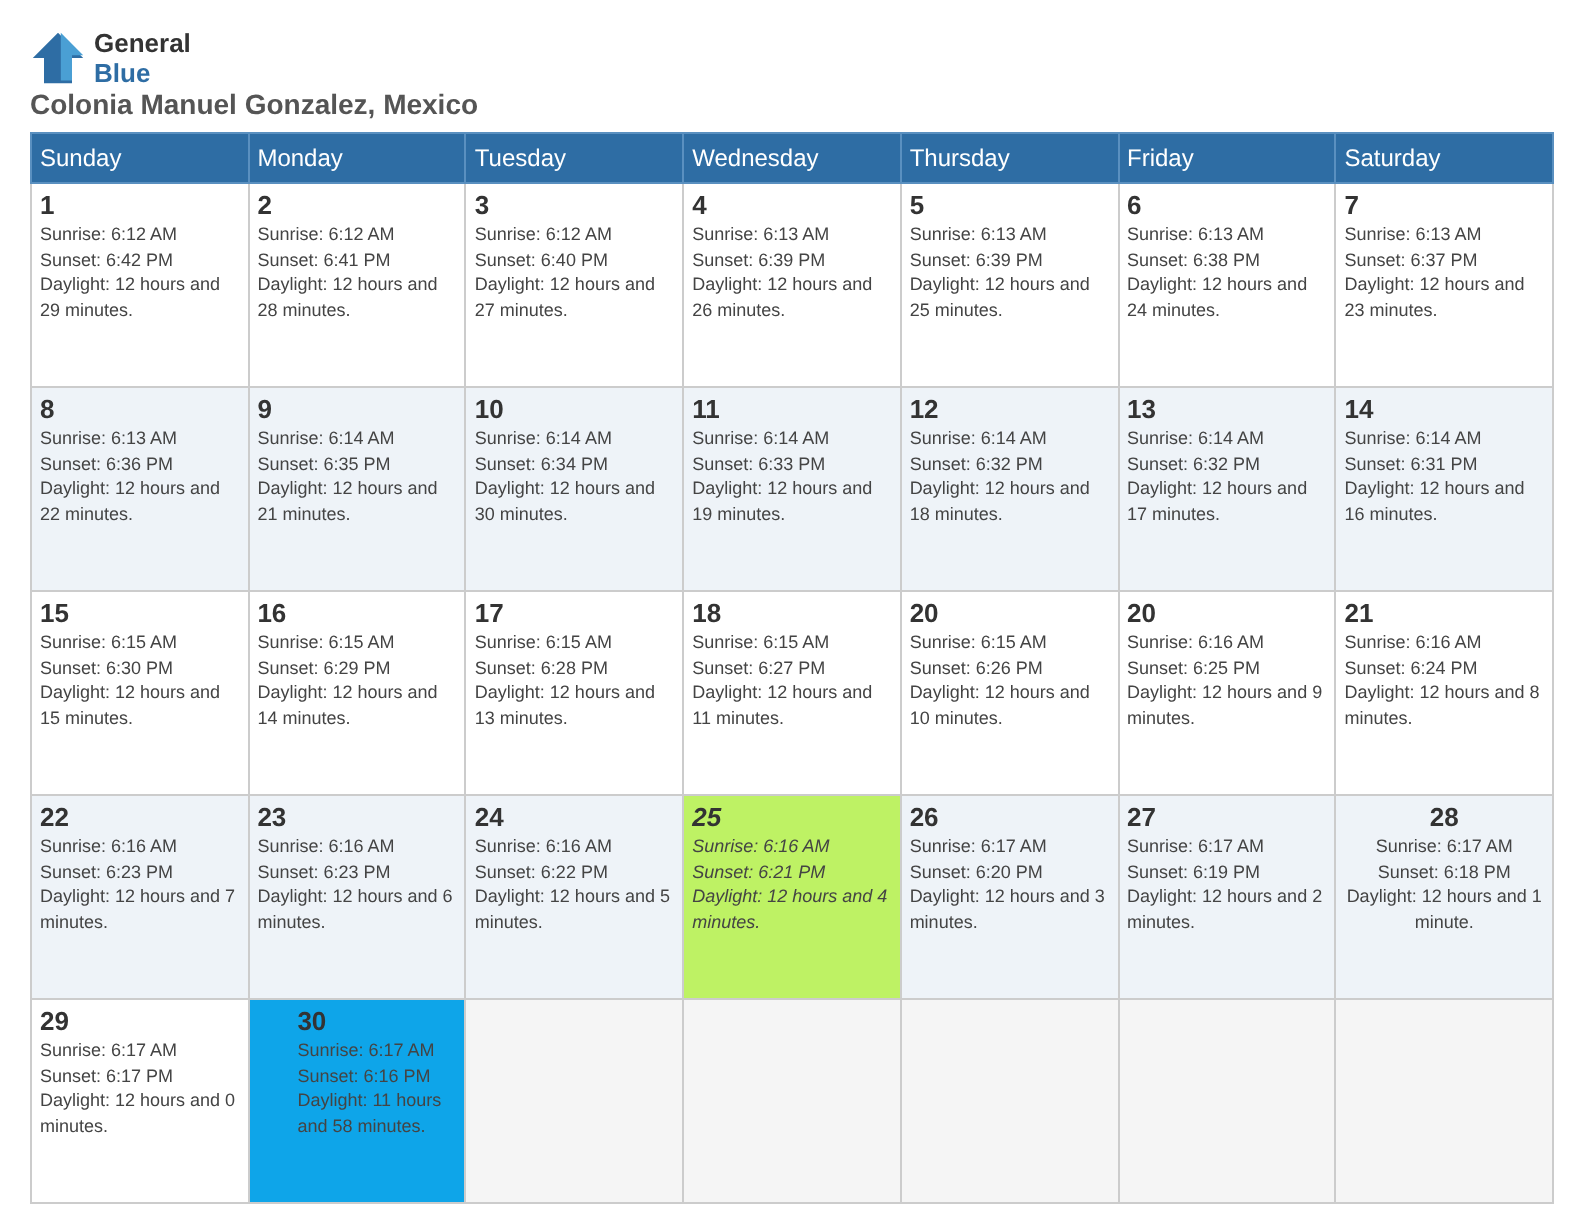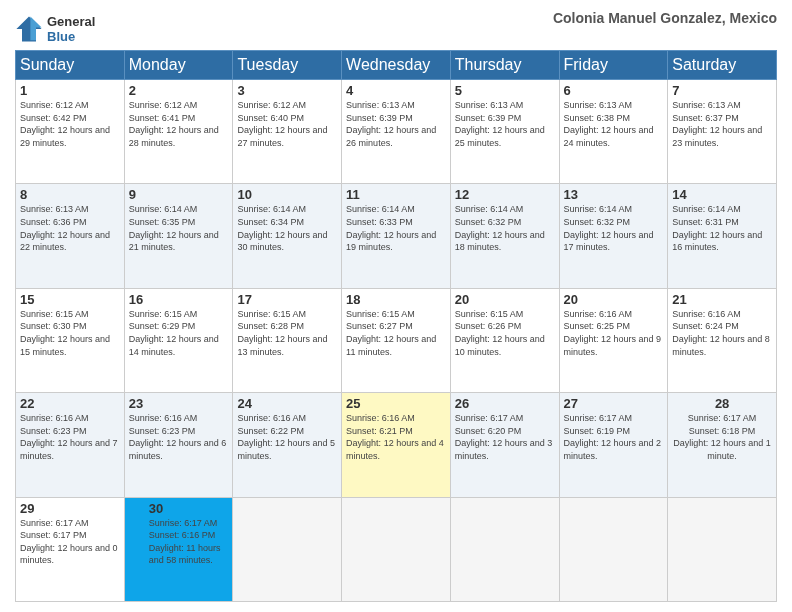--- a/index.html
+++ b/index.html
@@ -12,23 +12,23 @@
     }
     .page {
       width: 792px;
       height: 612px;
       padding: 10px 15px 10px 15px;
       display: flex;
       flex-direction: column;
     }
     .header {
       display: flex;
-      justify-content: space-between;
       align-items: flex-start;
       margin-bottom: 6px;
+      flex-direction: column;
     }
     .logo {
       display: flex;
       align-items: center;
       margin-top: 4px;
     }
     .logo-icon {
       width: 28px;
       height: 28px;
       margin-right: 4px;
@@ -49,21 +49,21 @@
     .calendar {
       flex: 1;
       border: 1px solid #ccc;
       border-collapse: collapse;
       width: 100%;
       table-layout: fixed;
     }
     .calendar th {
       background: #2e6da4;
       color: #fff;
-      font-size: 16px;
+      font-size: 12px;
       padding: 5px 4px;
       text-align: left;
       border: 1px solid #5a90c0;
       font-weight: normal;
     }
     .calendar td {
       border: 1px solid #ccc;
       vertical-align: top;
       padding: 3px 4px;
       font-size: 9.5px;
@@ -312,21 +312,21 @@
         </div>
       </td>
           <td style="background: rgb(238, 243, 248);">
         <span class="day-num">24</span>
         <div class="day-info">
           <div>Sunrise: 6:16 AM</div>
           <div>Sunset: 6:22 PM</div>
           <div>Daylight: 12 hours and 5 minutes.</div>
         </div>
       </td>
-          <td style="background: #fef9c3;">
+          <td style="background: #bef264; font-style: italic;">
         <span class="day-num">25</span>
         <div class="day-info">
           <div>Sunrise: 6:16 AM</div>
           <div>Sunset: 6:21 PM</div>
           <div>Daylight: 12 hours and 4 minutes.</div>
         </div>
       </td>
           <td style="background: rgb(238, 243, 248);">
         <span class="day-num">26</span>
         <div class="day-info">

